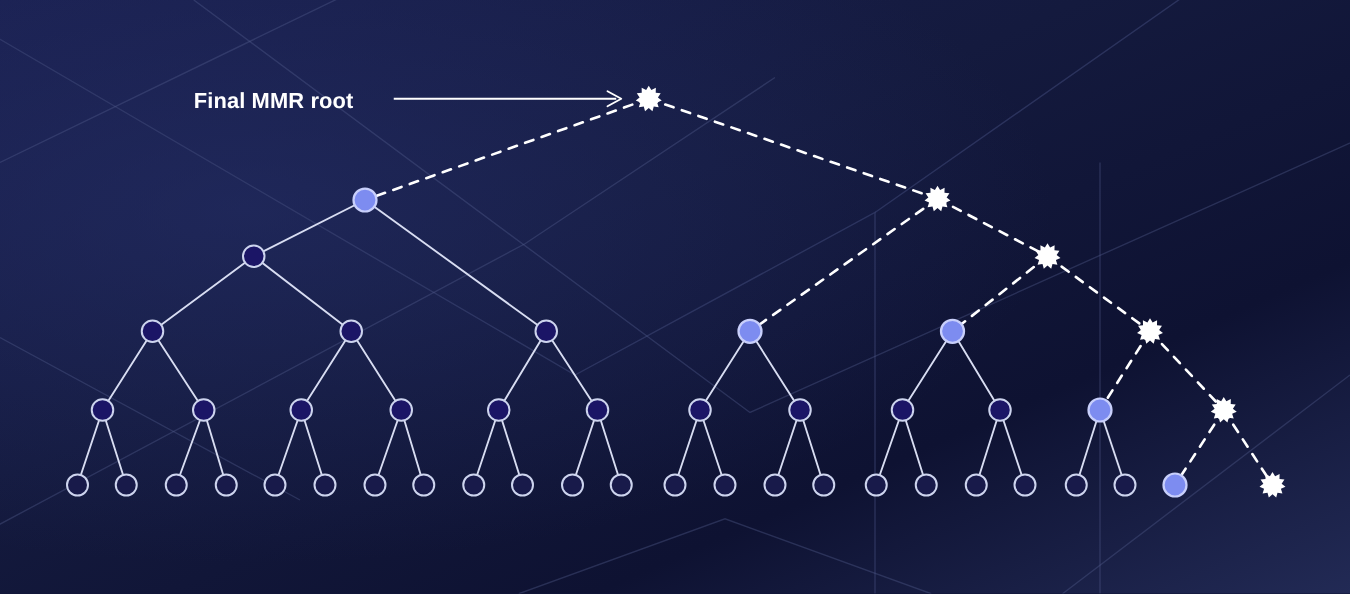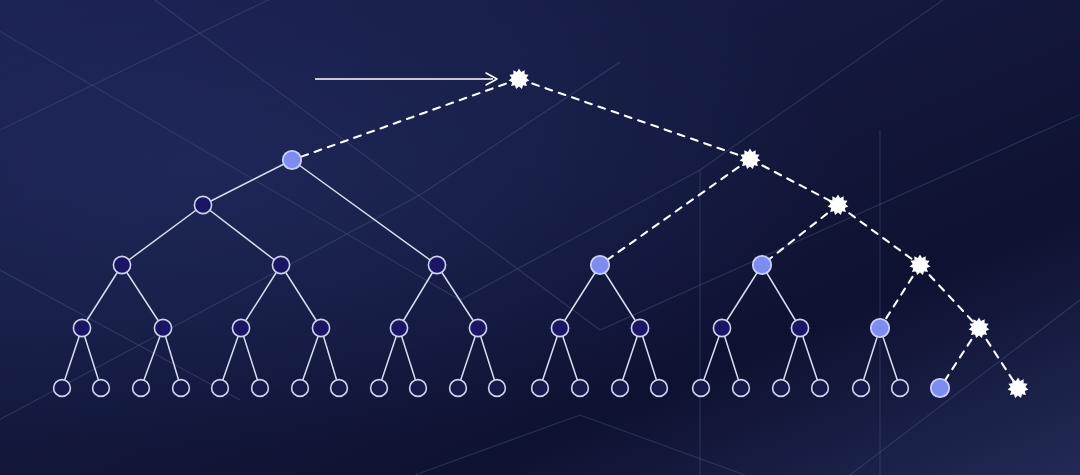--- a/index.html
+++ b/index.html
@@ -222,14 +222,15 @@
       </g>
   </svg>
 
   <svg class="layer" viewBox="0 0 1080 475">
     <g id="callout-arrow">
         <line x1="315" y1="79" x2="493" y2="79" class="arrow-line"></line>
         <path d="M 486 73 L 497 79 L 486 85" class="arrow-head"></path>
       </g>
   </svg>
 
+  <div class="callout-label" id="callout-label" style="left: 155px; top: 70px;">Final MMR root</div>
 
 </div>
 
 </body></html>

